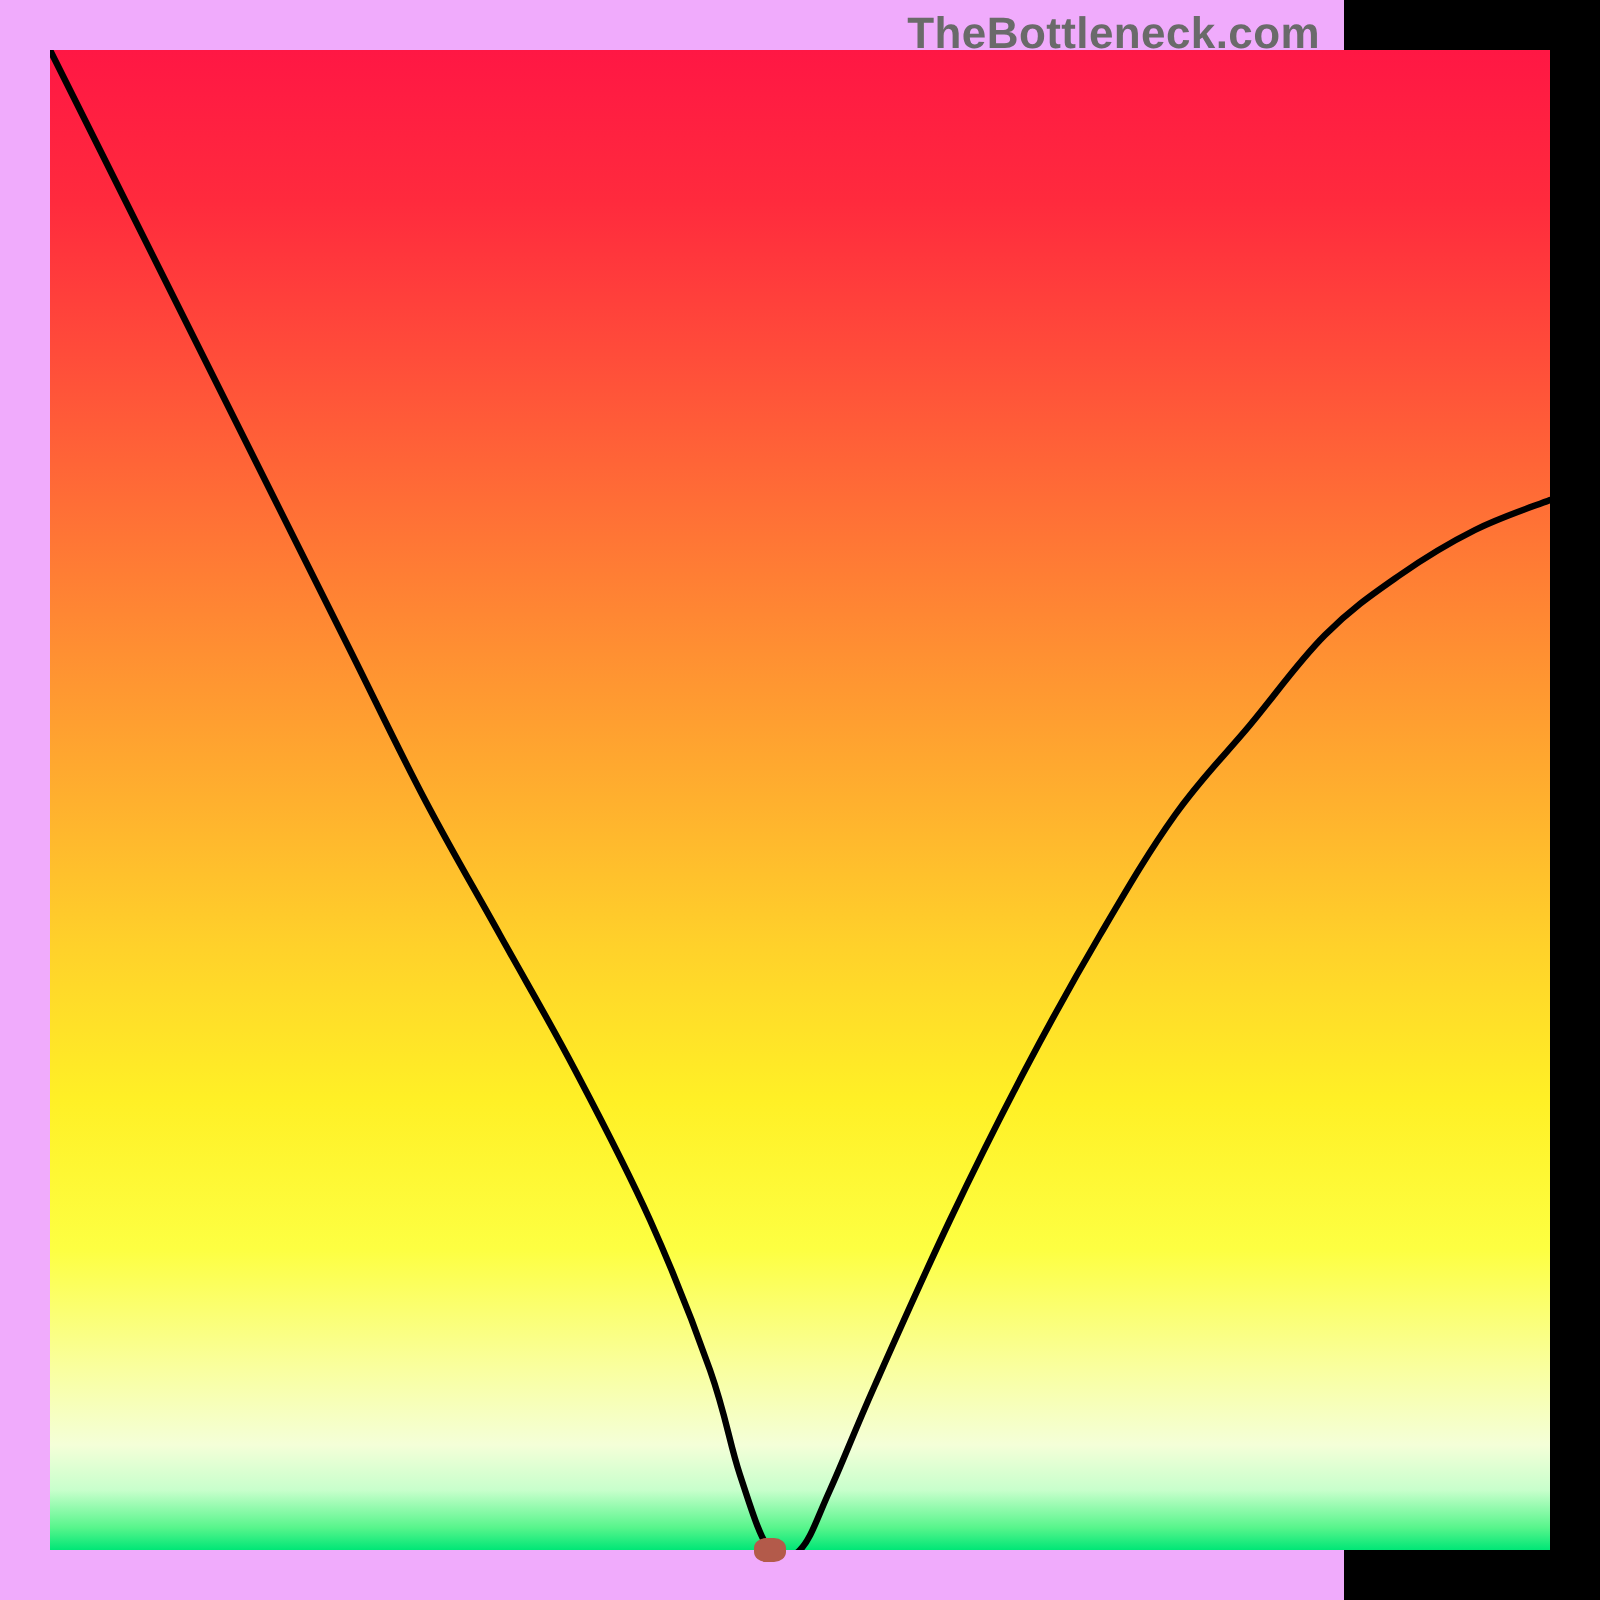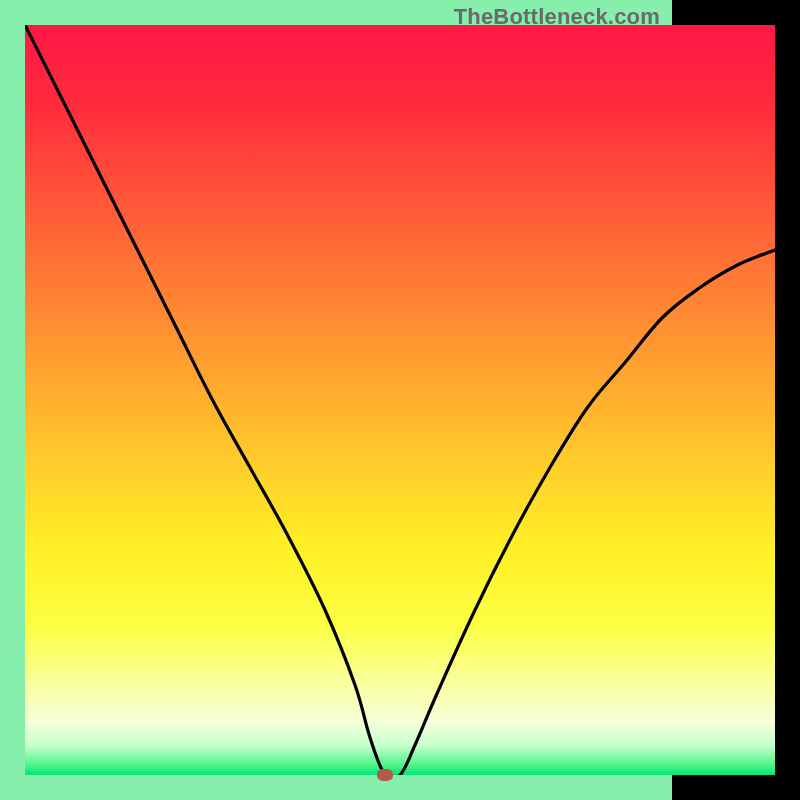--- a/index.html
+++ b/index.html
@@ -8,21 +8,21 @@
     width: 800px;
     height: 800px;
     background: #000;
     font-family: Arial, Helvetica, sans-serif;
     overflow: hidden;
   }
   .frame {
     position: relative;
     width: 672px;
     height: 800px;
-    background: #86efac;
+    background: #f0abfc;
   }
   .watermark {
     position: absolute;
     top: 4px;
     right: 12px;
     color: #6a6a6a;
     font-size: 22px;
     font-weight: 600;
     letter-spacing: 0.2px;
     user-select: none;

